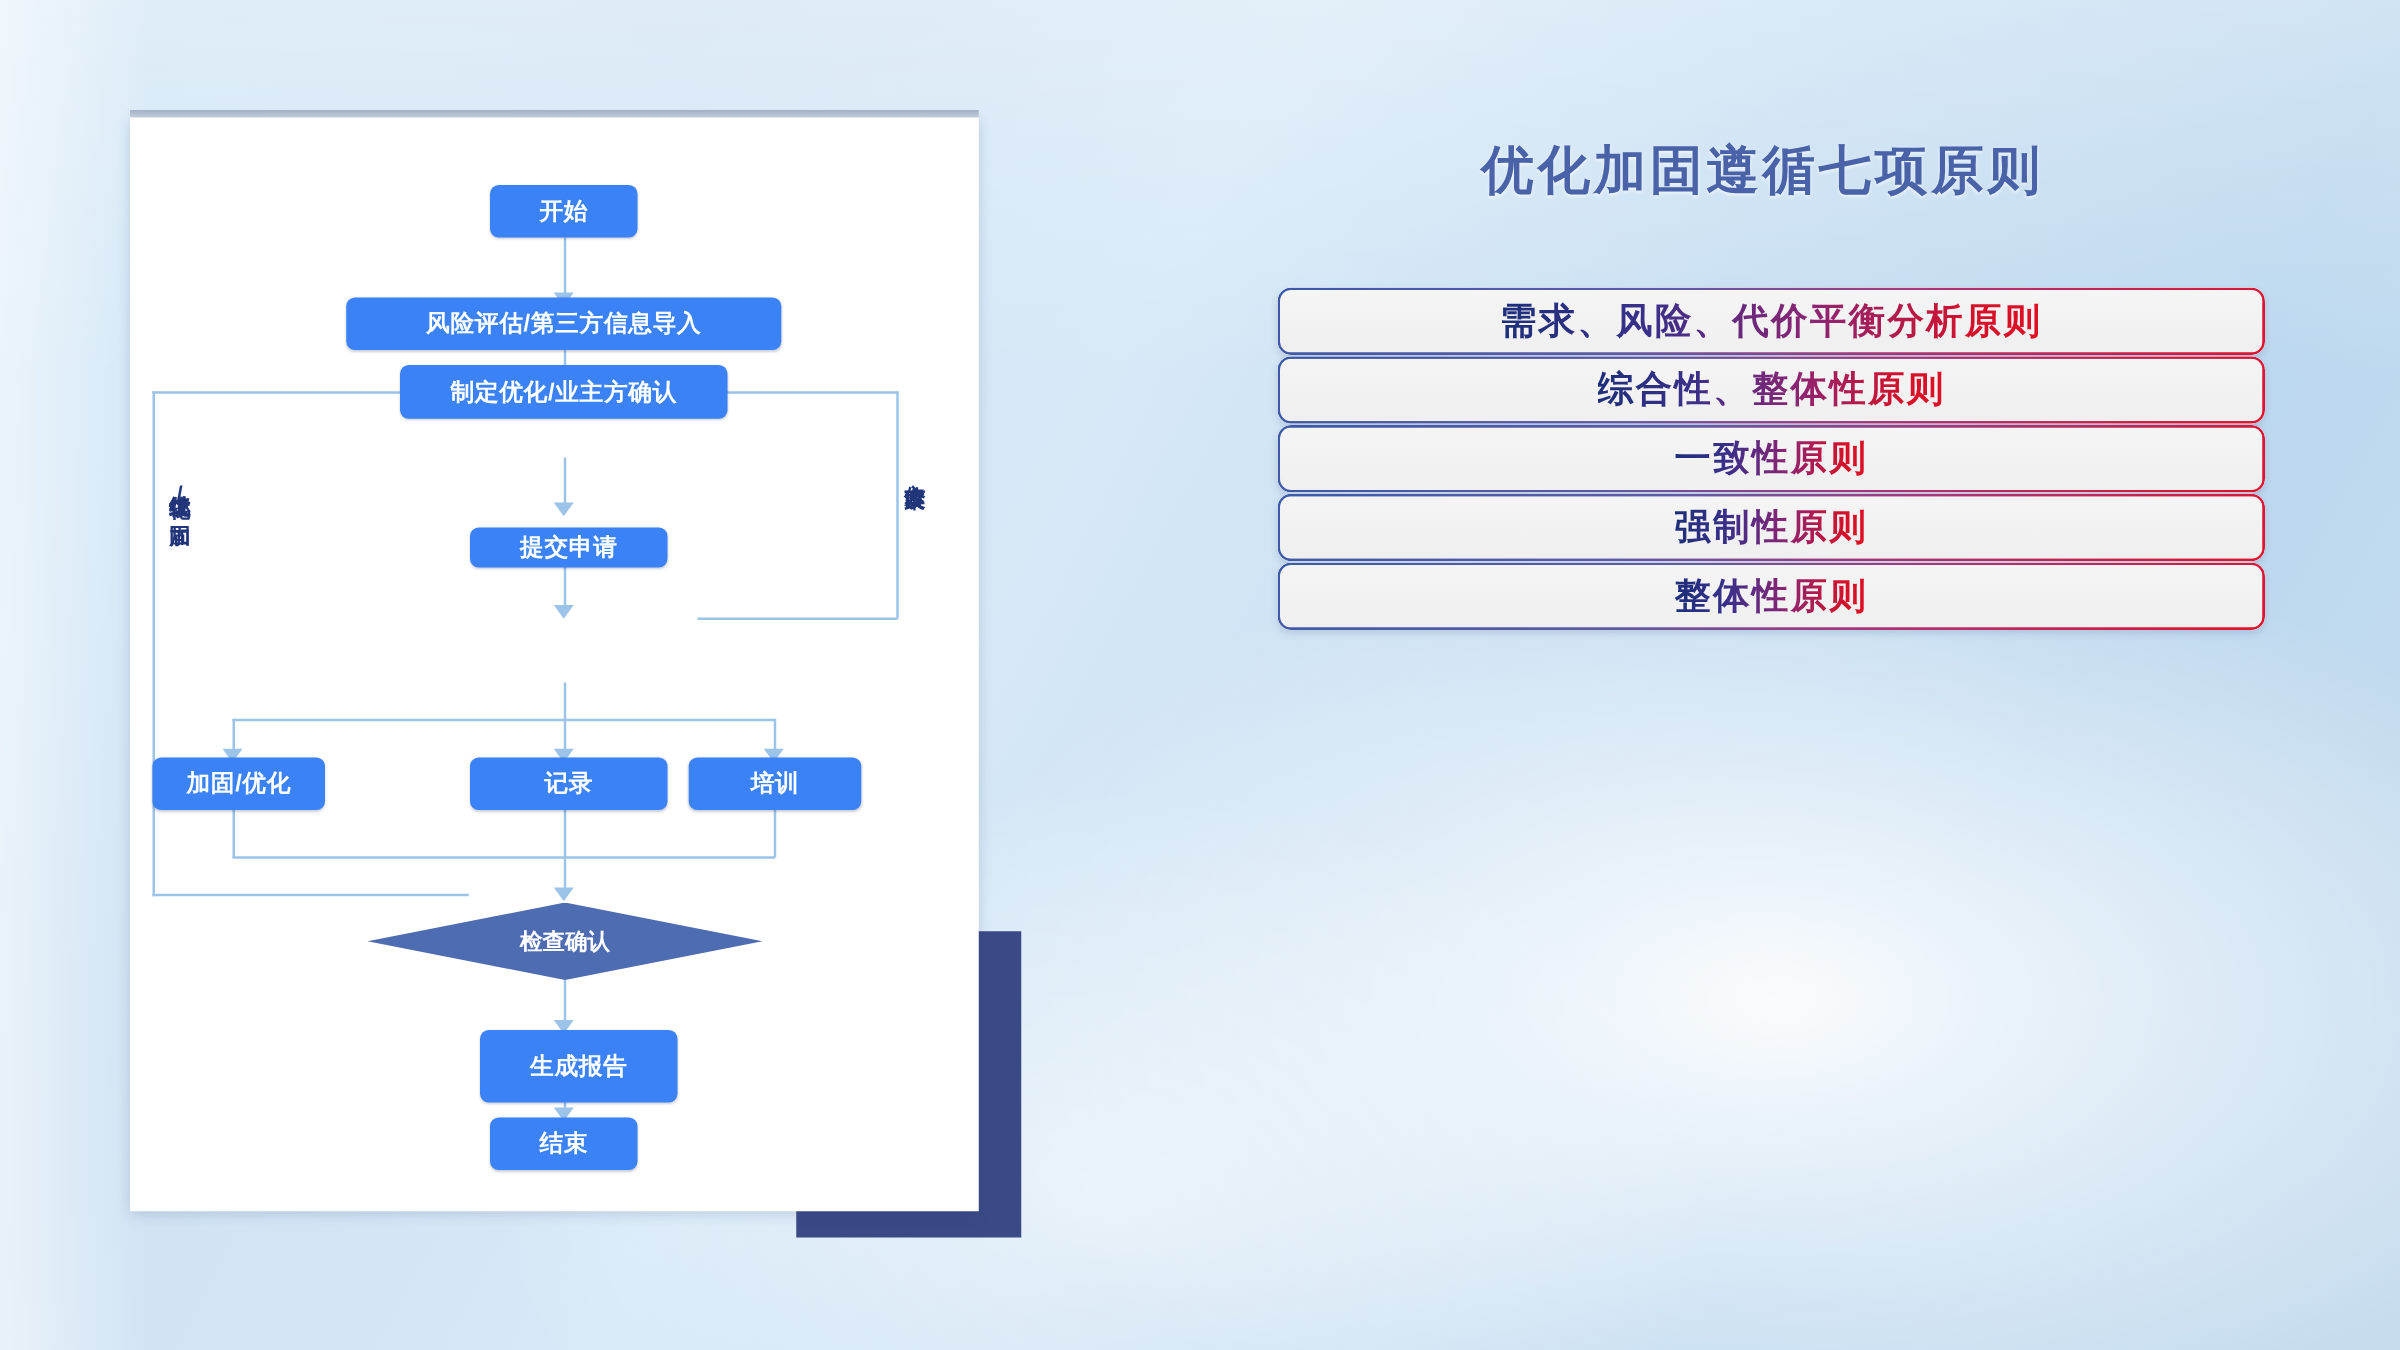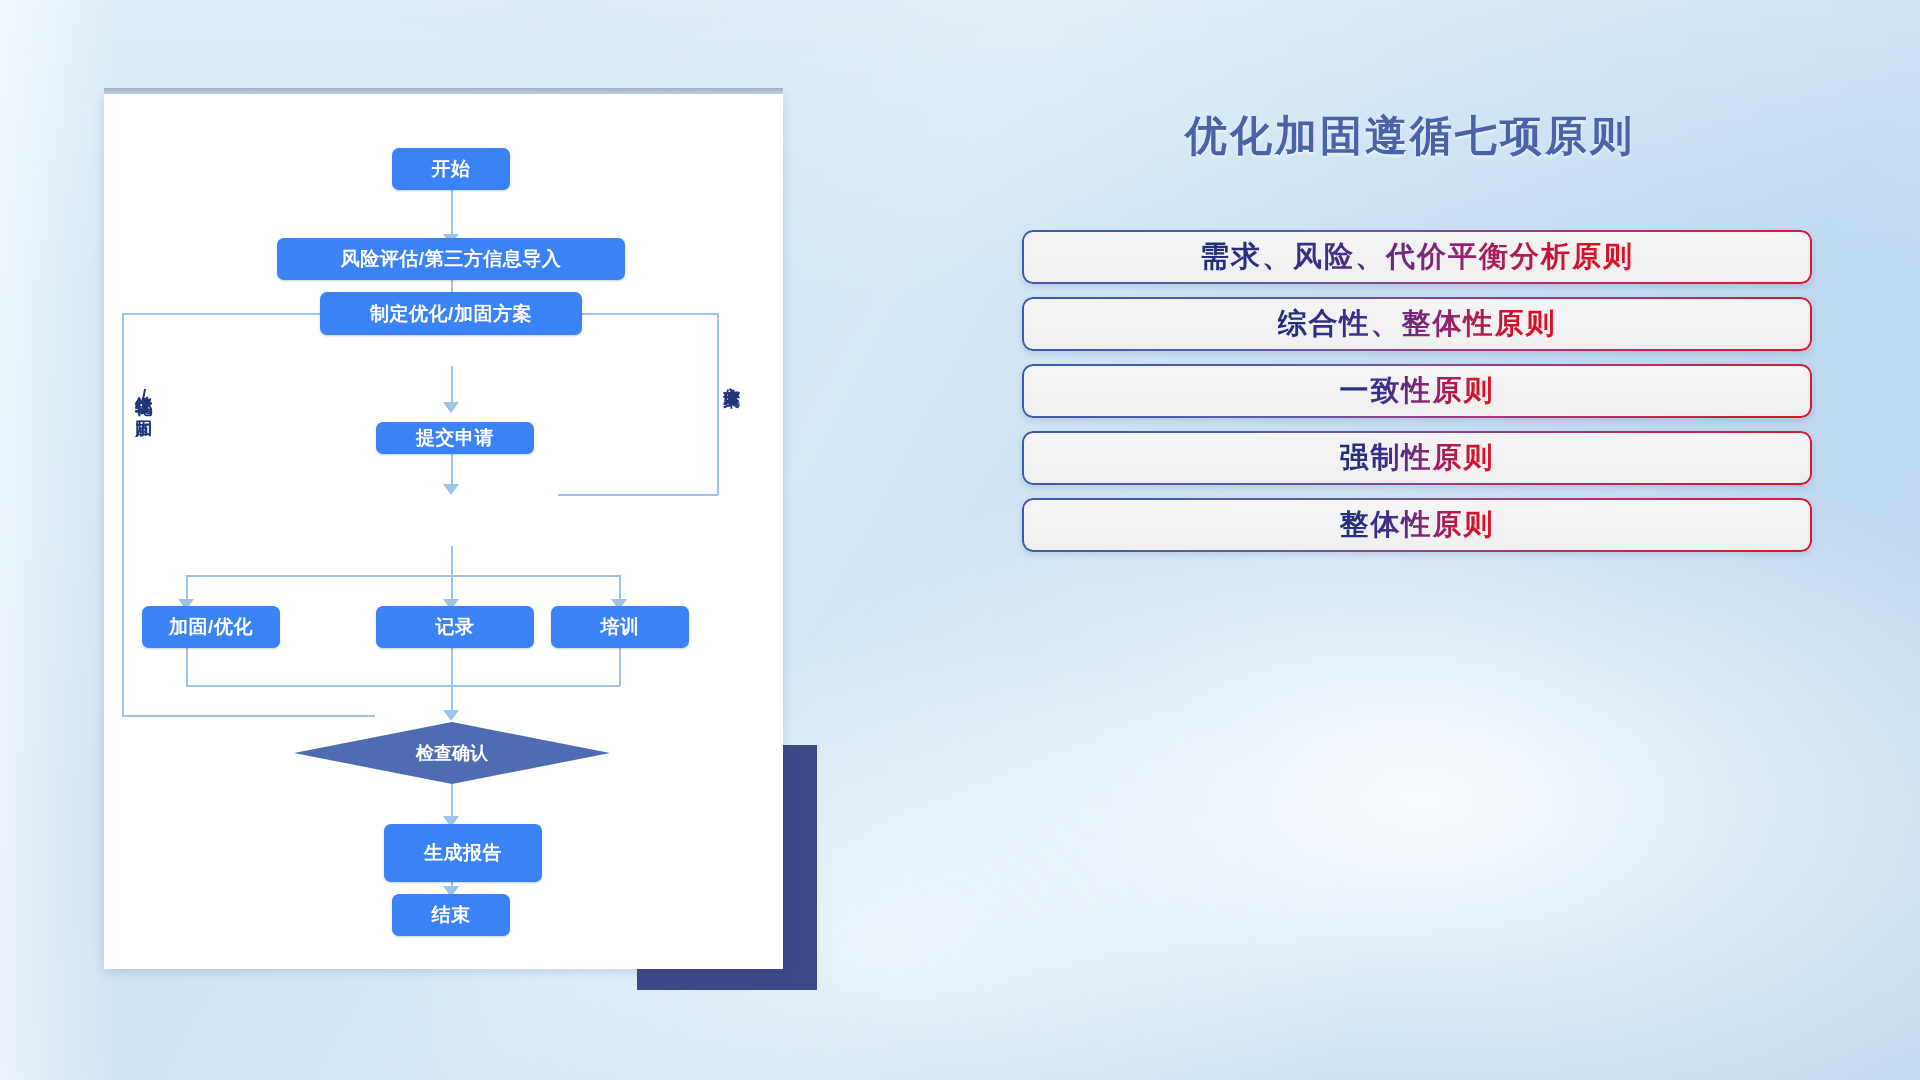--- a/index.html
+++ b/index.html
@@ -50,21 +50,21 @@
   .arw-r{border-top:7px solid transparent;border-bottom:7px solid transparent;border-left:10px solid #9cc3e8;}
 
   .vlabel{position:absolute;color:#21357a;font-size:17px;font-weight:700;line-height:1.08;
         writing-mode:vertical-rl;text-orientation:upright;letter-spacing:1px;}
 
   
   #rtitle{position:absolute;left:1030px;top:108px;width:760px;text-align:center;
         font-size:42px;font-weight:700;color:#4a62a8;letter-spacing:3px;
         text-shadow:0 2px 3px rgba(255,255,255,.65);}
   #plist{position:absolute;left:1022px;top:230px;width:790px;}
-  .pitem{position:relative;height:54px;margin-bottom:13px;border-radius:11px;
+  .pitem{position:relative;height:54px;margin-bottom:1px;border-radius:11px;
         background:linear-gradient(180deg,#f5f5f5,#efefef);
         display:flex;align-items:center;justify-content:center;
         box-shadow:0 3px 6px rgba(60,80,130,.16);}
   .pitem:before{content:"";position:absolute;inset:0;border-radius:11px;padding:2px;
         background:linear-gradient(135deg,#3a5aa8 0%,#5f5ba6 38%,#a8357a 62%,#e3122a 100%);
         -webkit-mask:linear-gradient(#000 0 0) content-box,linear-gradient(#000 0 0);
         -webkit-mask-composite:xor;mask-composite:exclude;pointer-events:none;}
   .ptext{position:relative;z-index:2;font-size:29px;font-weight:700;letter-spacing:2px;
         background:linear-gradient(90deg,#1d2f7a 0%,#3b2f8a 28%,#8e2472 58%,#d61128 88%,#e00f24 100%);
         -webkit-background-clip:text;background-clip:text;color:transparent;}
@@ -119,25 +119,25 @@
   <div class="ln lnv" style="left:347px;top:554px;height:70px;"></div>
   <div class="arw arw-d" style="left:339px;top:616px;"></div>
 
   <div class="ln lnv" style="left:347px;top:690px;height:40px;"></div>
   <div class="arw arw-d" style="left:339px;top:722px;"></div>
   <div class="ln lnv" style="left:347px;top:768px;height:32px;"></div>
   <div class="arw arw-d" style="left:339px;top:792px;"></div>
 
   <div class="node" style="left:288px;top:54px;width:118px;height:42px;">开始</div>
   <div class="node" style="left:173px;top:144px;width:348px;height:42px;">风险评估/第三方信息导入</div>
-  <div class="node" style="left:216px;top:198px;width:262px;height:43px;">制定优化/加固方案</div>
+  <div class="node" style="left:216px;top:198px;width:262px;height:43px;">制定优化/业主方确认</div>
   <div class="node" style="left:272px;top:328px;width:158px;height:32px;">提交申请</div>
 
 
-  <div class="node" style="left:18px;top:512px;width:138px;height:42px;margin-left:20px;">加固/优化</div>
+  <div class="node" style="left:18px;top:512px;width:138px;height:42px;">加固/优化</div>
   <div class="node" style="left:272px;top:512px;width:158px;height:42px;">记录</div>
   <div class="node" style="left:447px;top:512px;width:138px;height:42px;">培训</div>
 
   <div class="diamond" style="left:190px;top:628px;width:316px;height:62px;">
     <div class="dshape"></div>
     <span>检查确认</span>
   </div>
 
   <div class="node" style="left:280px;top:730px;width:158px;height:58px;">生成报告</div>
   <div class="node" style="left:288px;top:800px;width:118px;height:42px;">结束</div>

